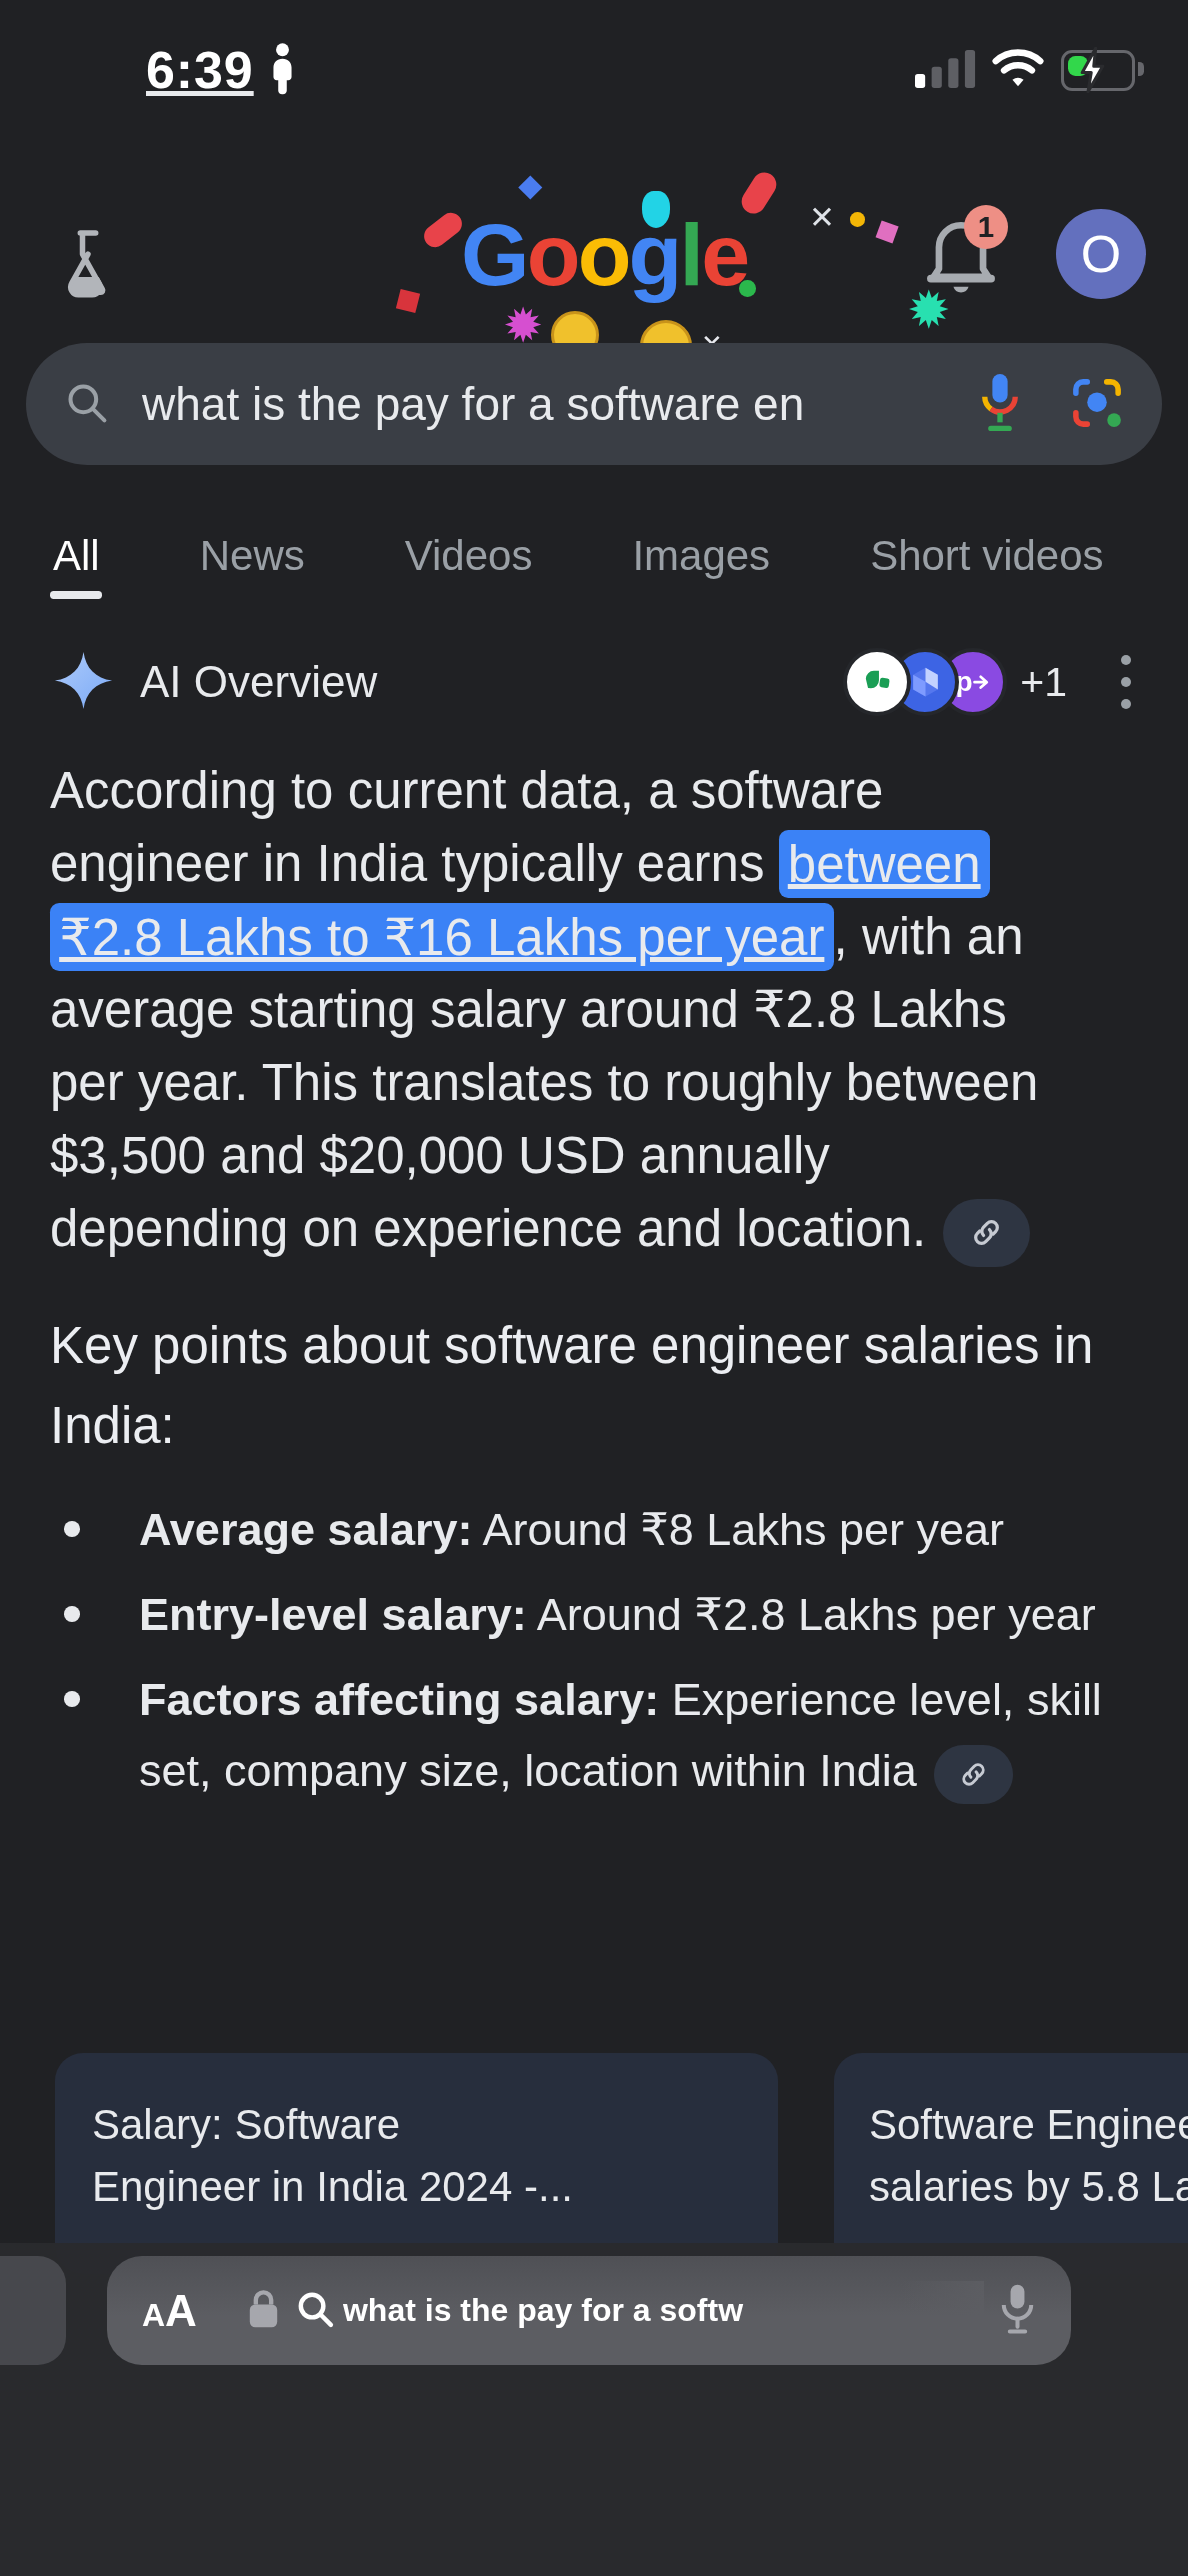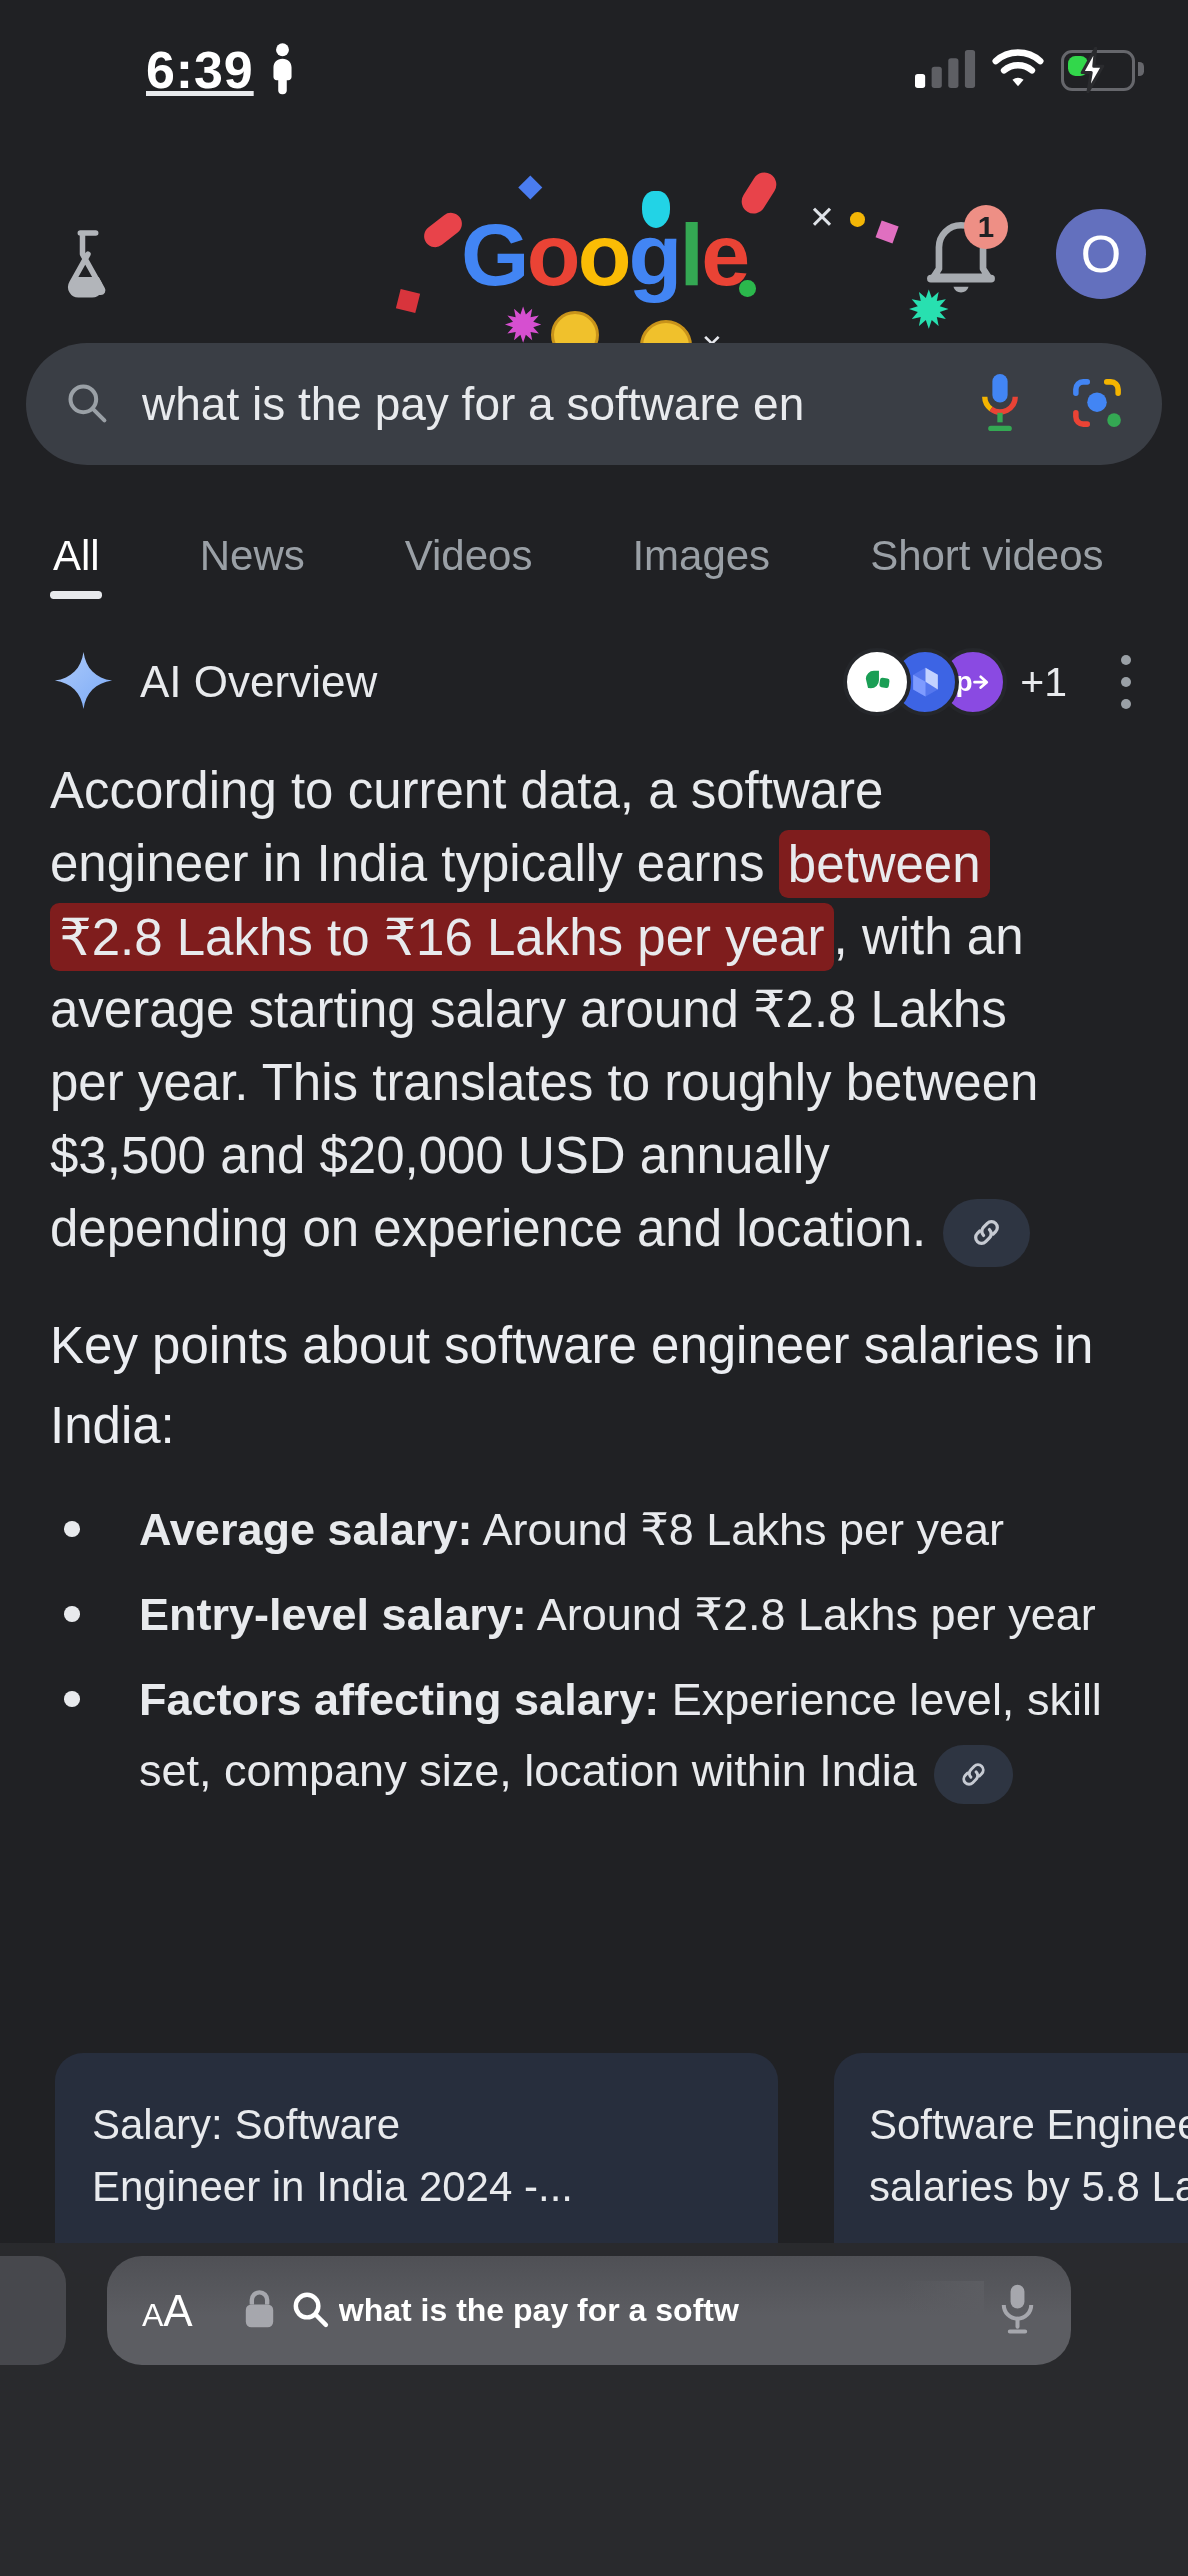--- a/index.html
+++ b/index.html
@@ -50,21 +50,21 @@
   .src1{background:#fff;z-index:3;}
   .src2{background:#3d64e4;z-index:2;margin-left:-20px;}
   .src3{background:#8a4ae2;z-index:1;margin-left:-20px;color:#fff;font-size:28px;font-weight:800;letter-spacing:-0.9px;}
   .src-more{margin-left:13px;font-size:41px;color:#e8eaed;}
   .kebab{margin-left:48px;display:flex;flex-direction:column;gap:12px;padding:5.5px;}
   .kebab i{width:10px;height:10px;border-radius:50%;background:#9aa0a6;}
 
   
   .ai-text{position:absolute;top:754px;left:50px;width:1115px;font-size:51px;line-height:73px;color:#e8eaed;}
   .ai-text .line{white-space:nowrap;}
-  mark{background:#7f1d1d;color:inherit;padding:5.5px 9.2px;border-radius:9.2px;}
+  mark{background:#3b82f6;color:inherit;padding:5.5px 9.2px;border-radius:9.2px;text-decoration:underline;}
   mark:empty,.tspan:empty{display:none;padding:0;}
   .link-chip{display:inline-flex;align-items:center;justify-content:center;width:87px;height:68px;
     border-radius:35px;background:#2e3542;vertical-align:middle;margin-left:16.6px;}
   .link-chip.small{width:79px;height:59px;border-radius:29.5px;}
 
   .ai-subhead{position:absolute;top:1306px;left:50px;width:1069px;font-size:51px;font-weight:500;line-height:80px;color:#eceef2;}
 
   .ai-bullets{position:absolute;top:1494px;left:50px;width:1106px;margin:0;padding:0;list-style:none;
     font-size:45px;line-height:71px;color:#e8eaed;}
   .ai-bullets li{position:relative;padding-left:89px;margin-bottom:14px;}
@@ -78,21 +78,21 @@
   .card1{left:55px;width:723px;padding:41px 37px 0 37px;}
   .card2{left:834px;width:479px;padding:41px 0 0 35px;}
   .card .cline{white-space:nowrap;overflow:hidden;}
 
   
   .sbar{position:absolute;left:0;top:2243px;width:1188px;height:333px;background:rgba(41,42,45,0.97);}
   .tab-sliver{position:absolute;left:0;top:13px;width:66px;height:109px;border-radius:0 28px 28px 0;background:#47484d;}
   .url-pill{position:absolute;left:107px;top:13px;width:964px;height:109px;border-radius:35px;
     background:linear-gradient(180deg,#4f5055 0%,#5c5d62 55%);display:flex;align-items:center;
     padding:0 35px;box-sizing:border-box;}
-  .aa{display:inline-block;font-size:44px;font-weight:400;color:#fff;}
+  .aa{display:inline-block;font-size:44px;font-weight:700;color:#fff;}
   .aa::first-letter{font-size:32px;}
   .pill-lock{margin-left:50px;}
   .pill-mag{margin-left:14.7px;}
   .urlwrap{flex:1;overflow:hidden;position:relative;margin-left:7.4px;height:59px;}
   .urltext{font-size:32px;font-weight:600;color:#fff;white-space:nowrap;line-height:59px;}
   .urlwrap::after{content:"";position:absolute;right:0;top:0;bottom:0;width:83px;
     background:linear-gradient(90deg,rgba(92,93,98,0),#5c5d62);}
   .pill-mic{margin-left:14.7px;}
 </style>
 </head>

